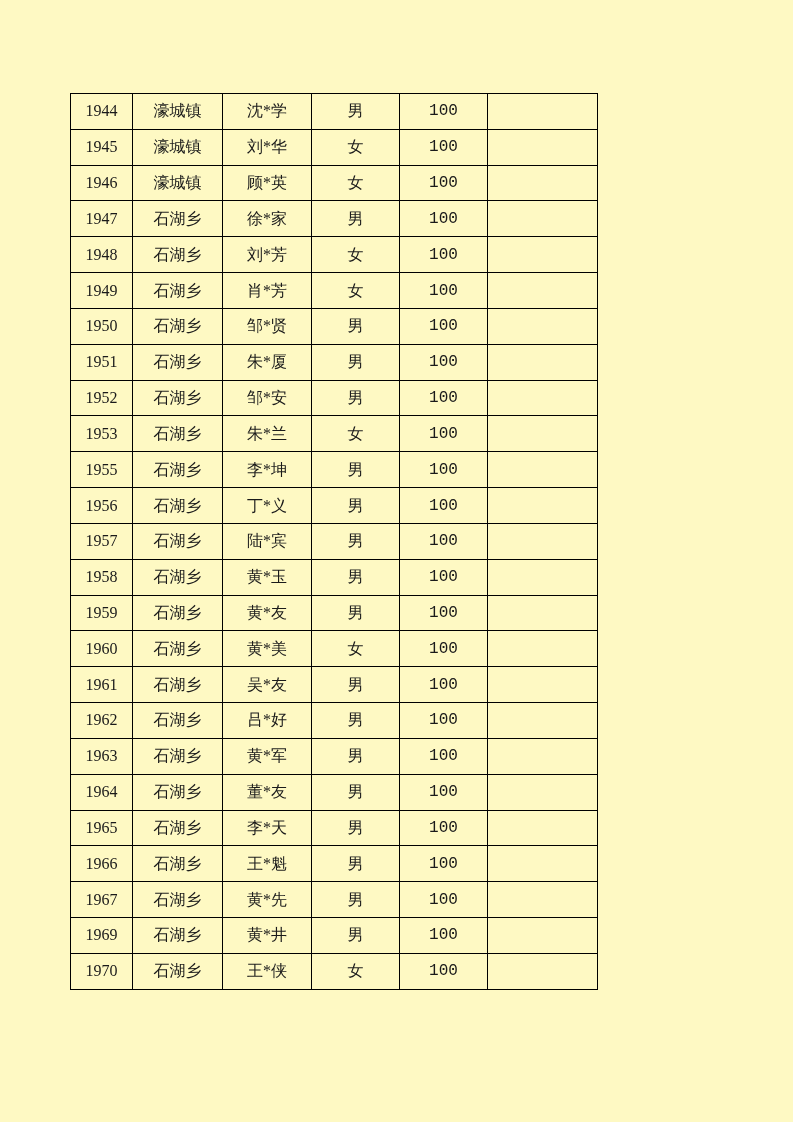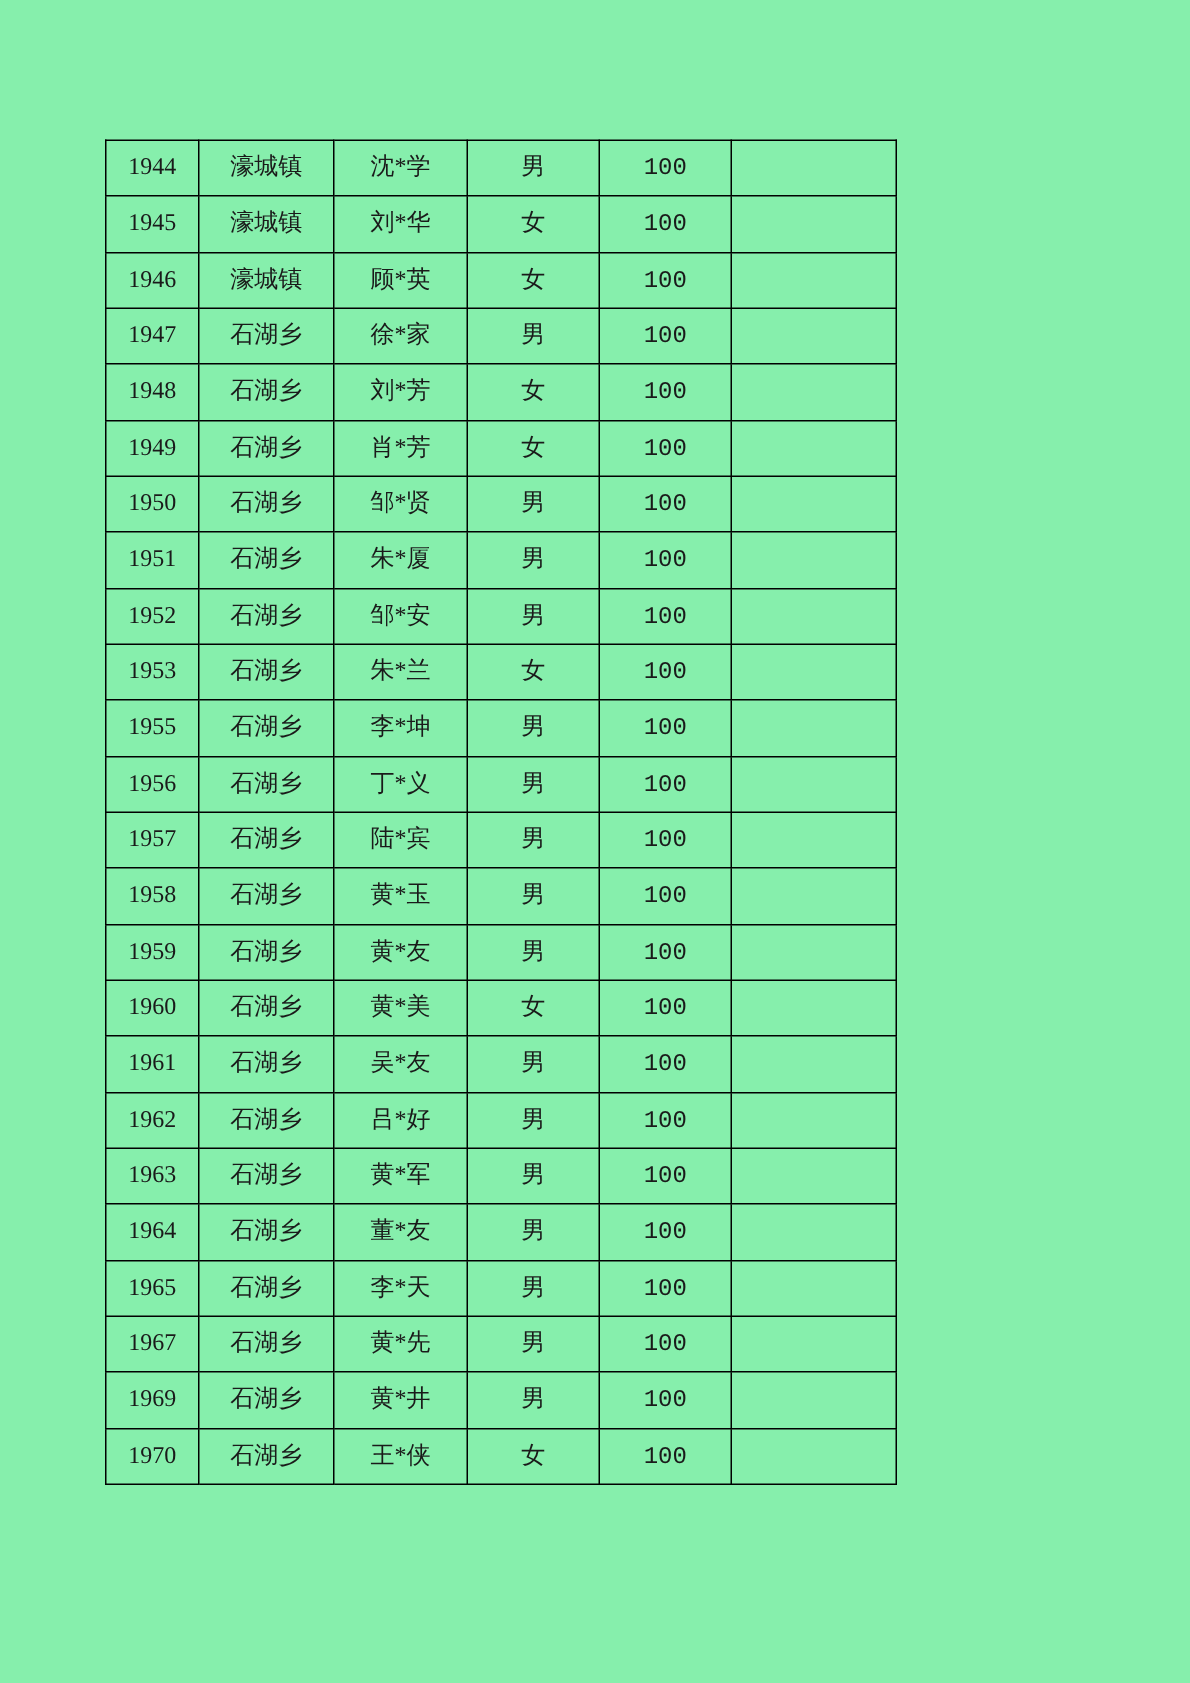--- a/index.html
+++ b/index.html
@@ -4,21 +4,21 @@
 <style>
   html, body {
     margin: 0;
     padding: 0;
     background: #ffffff;
   }
   .page {
     position: relative;
     width: 793px;
     height: 1122px;
-    background: #86efac;
+    background: #fef9c3;
     font-family: "Liberation Serif", "DejaVu Serif", serif;
     color: #1a1a1a;
     overflow: hidden;
   }
   table.grid {
     position: absolute;
     left: 70px;
     top: 93px;
     width: 527px;
     height: 897px;
@@ -235,20 +235,28 @@
 
   <tr>
     <td class="serial">1965</td>
     <td class="town">石湖乡</td>
     <td class="name">李*天</td>
     <td class="gender">男</td>
     <td class="amount">100</td>
     <td class="note"></td>
   </tr>
 
+  <tr>
+    <td class="serial">1966</td>
+    <td class="town">石湖乡</td>
+    <td class="name">王*魁</td>
+    <td class="gender">男</td>
+    <td class="amount">100</td>
+    <td class="note"></td>
+  </tr>
 
   <tr>
     <td class="serial">1967</td>
     <td class="town">石湖乡</td>
     <td class="name">黄*先</td>
     <td class="gender">男</td>
     <td class="amount">100</td>
     <td class="note"></td>
   </tr>
 

